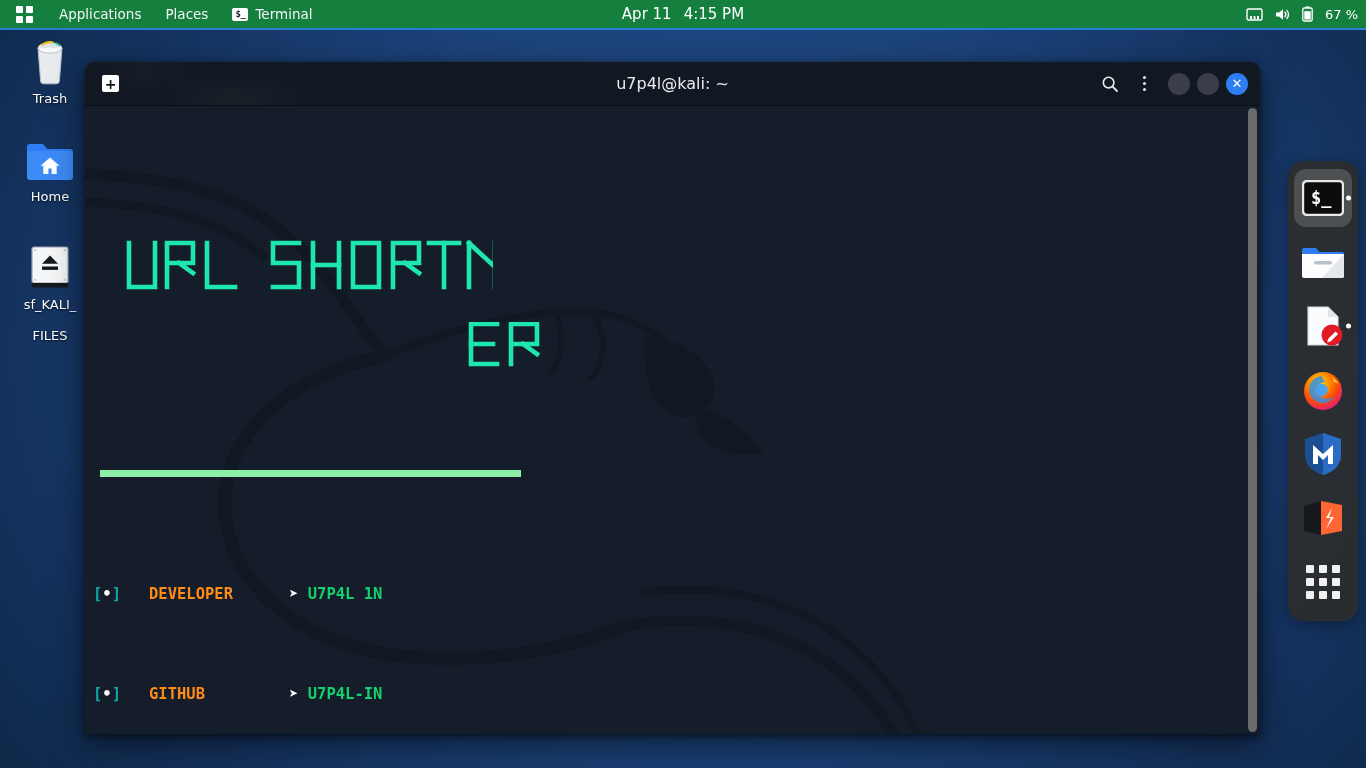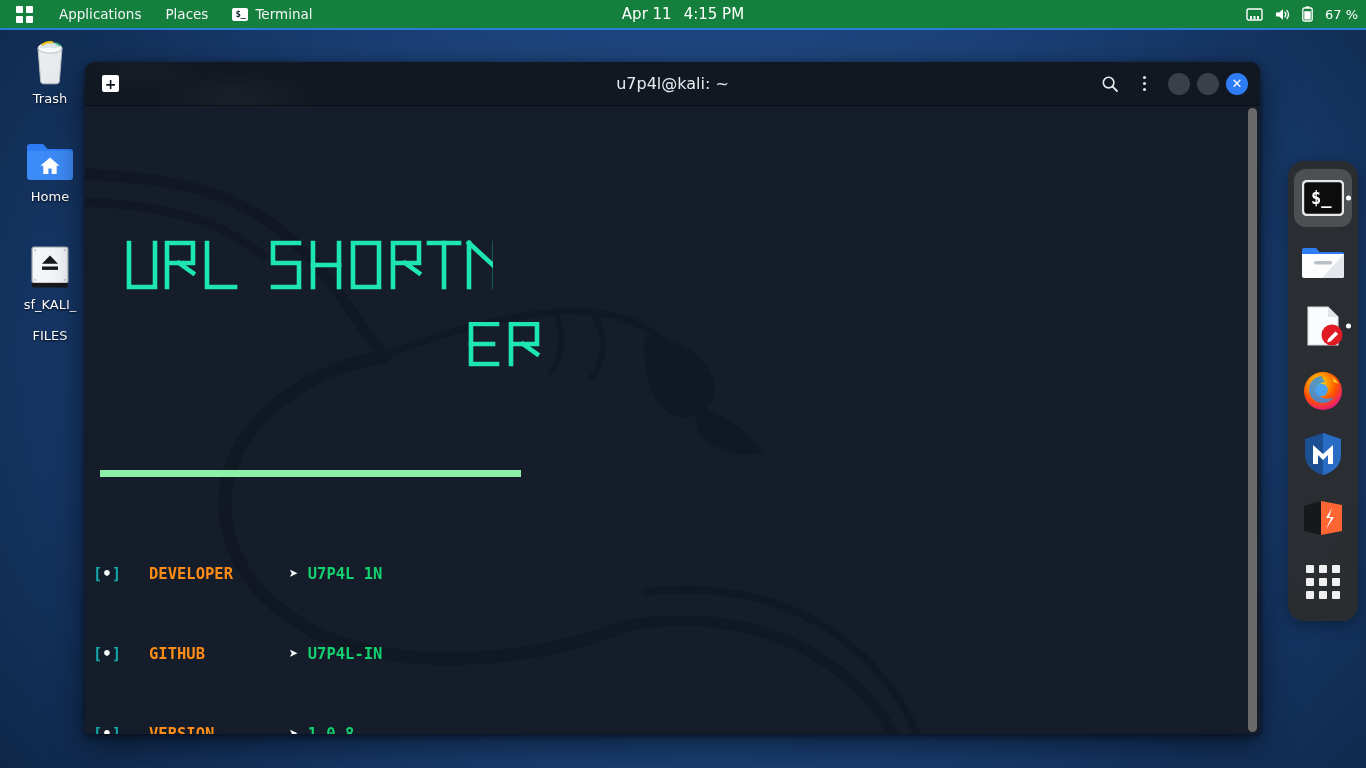--- a/index.html
+++ b/index.html
@@ -167,21 +167,21 @@
     color: #1ee6b0;
     line-height: 1;
   }
   #ascii-banner svg { display: block; }
 
   .sep {
     height: 7px; background: #8cf0a8;
     margin: 9px 0 7px 7px; width: 421px;
   }
 
-  .row { height: 20px; }
+  .row { height: 20px; margin-top: 20px; }
   .brk   { color: #13a8a8; }
   .bullet{ color: #ffffff; }
   .lbl-o { color: #ff8c16; }
   .arrow { color: #ffffff; }
   .val-g { color: #13d16e; }
 
   
   #dock {
     position: absolute; right: 8px; top: 161px;
     width: 70px; padding: 8px 0 10px 0;

